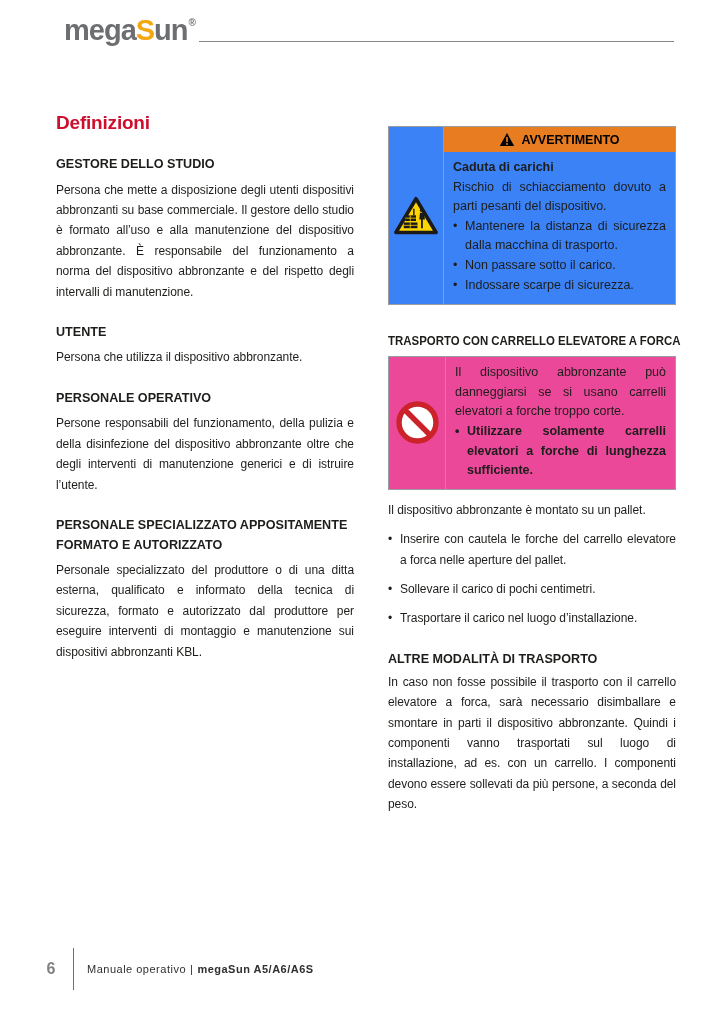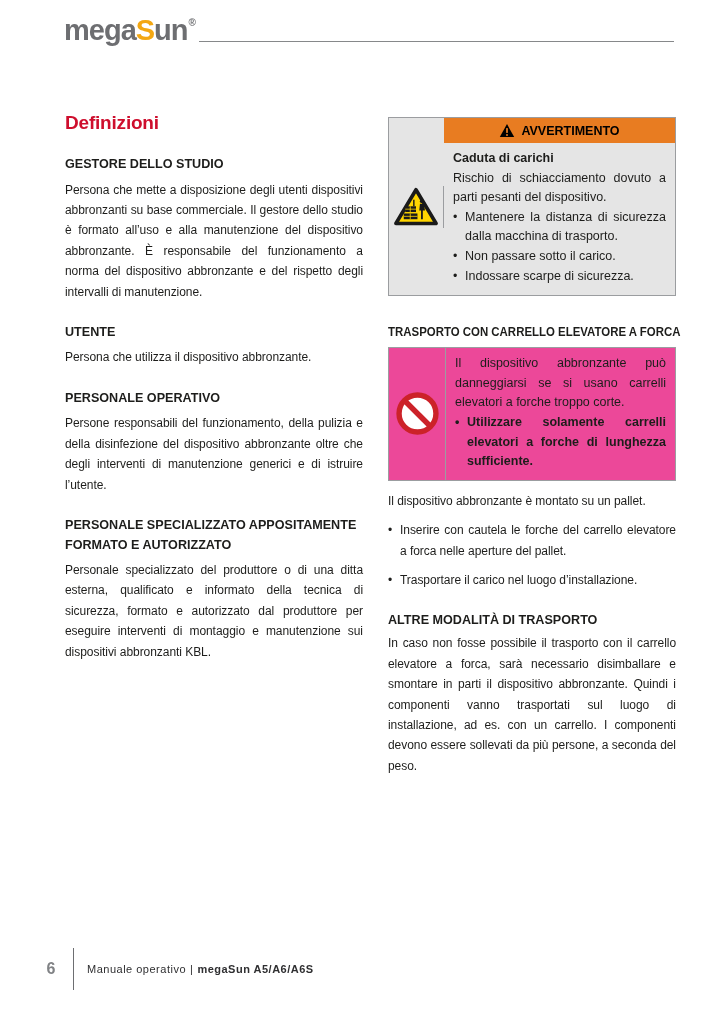--- a/index.html
+++ b/index.html
@@ -8,29 +8,29 @@
     font-family:"Liberation Sans",sans-serif;color:#1d1d1b;overflow:hidden;
     margin:0 auto;
   }
   
   .header{position:absolute;left:64px;top:16px;right:50px;display:flex;}
   .logo{font-size:29px;font-weight:bold;letter-spacing:-1px;color:#6d6e71;line-height:1;white-space:nowrap;}
   .logo .accent{color:#f3a712;}
   .logo .reg{font-size:10px;font-weight:bold;vertical-align:14px;letter-spacing:0;margin-left:1px;color:#6d6e71;}
   .header-rule{flex:1;align-self:flex-end;border-bottom:1.5px solid #86888a;margin:0 0 3px 3px;}
   
-  .col-left{position:absolute;left:65px;top:112px;width:298px;}
+  .col-left{position:absolute;left:56px;top:112px;width:298px;}
   .col-right{position:absolute;left:388px;top:112px;width:288px;}
   .section-heading{font-size:19px;font-weight:bold;color:#ce0e2d;margin:0 0 9px 0;letter-spacing:-0.2px;}
   .sub-title{font-size:12.6px;font-weight:bold;line-height:1.55;margin:0 0 5px 0;color:#1d1d1b;}
   .def-section{margin-top:21px;}
   .def-section:first-of-type{margin-top:0;}
   .body-text{font-size:12px;line-height:20.4px;text-align:justify;letter-spacing:-0.05px;}
   
-  .alert-box{display:flex;border:1px solid #9b9da0;margin-top:5px;background:#e5e5e5;align-items:center;}
+  .alert-box{display:flex;border:1px solid #9b9da0;margin-top:14px;background:#3b82f6;}
   .icon-cell{width:54px;border-right:1px solid #9b9da0;display:flex;align-items:center;justify-content:center;flex:none;}
   .alert-content{flex:1;min-width:0;}
   .alert-banner{background:#e87c21;height:25px;display:flex;align-items:center;justify-content:center;gap:6px;font-size:12.5px;font-weight:bold;color:#000;}
   .alert-body{padding:6px 9px 9px 9px;font-size:12.5px;line-height:19.6px;text-align:justify;}
   .alert-title{font-weight:bold;}
   .bullet{position:relative;padding-left:12px;}
   .bullet::before{content:"\2022";position:absolute;left:0;top:0;}
   .bullet.bold{font-weight:bold;}
   .caution-box{display:flex;border:1px solid #9b9da0;margin-top:8px;background:#ec4899;}
   .caution-box .icon-cell{width:56px;}
@@ -132,20 +132,21 @@
         </svg>
       </div>
       <div class="caution-body">
         <div>Il dispositivo abbronzante può danneggiarsi se si usano carrelli elevatori a forche troppo corte.</div>
         <div class="bullet bold">Utilizzare solamente carrelli elevatori a forche di lunghezza sufficiente.</div>
       </div>
     </div>
 
     <div class="body-text pallet-intro">Il dispositivo abbronzante è montato su un pallet.</div>
     <div class="body-text bullet step">Inserire con cautela le forche del carrello elevatore a forca nelle aperture del pallet.</div>
+    <div class="body-text bullet step">Sollevare il carico di pochi centimetri.</div>
     <div class="body-text bullet step">Trasportare il carico nel luogo d’installazione.</div>
 
     <div class="other-heading">ALTRE MODALITÀ DI TRASPORTO</div>
     <div class="body-text other-body">In caso non fosse possibile il trasporto con il carrello elevatore a forca, sarà necessario disimballare e smontare in parti il dispositivo abbronzante. Quindi i componenti vanno trasportati sul luogo di installazione, ad es. con un carrello. I componenti devono essere sollevati da più persone, a seconda del peso.</div>
   </div>
 
   <div class="footer">
     <div class="page-num">6</div>
     <div class="footer-rule"></div>
     <div class="footer-text">

